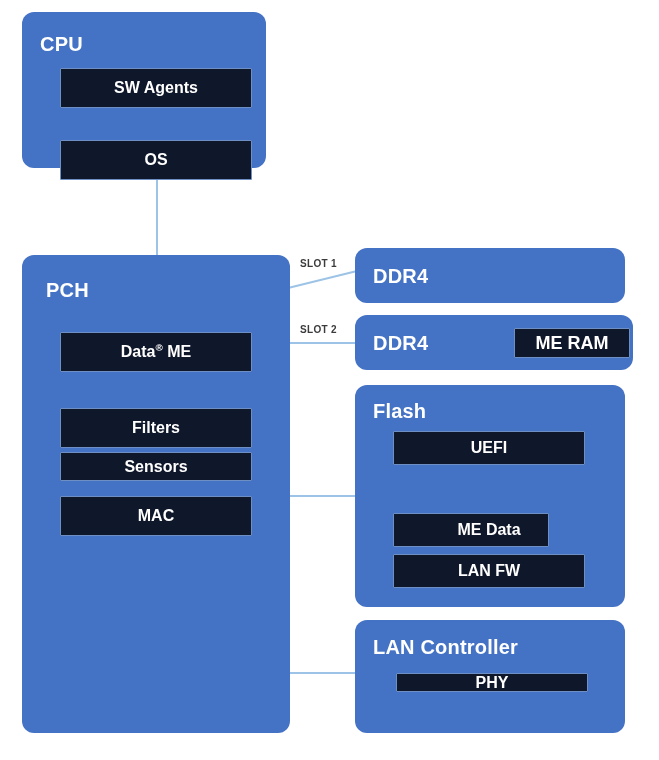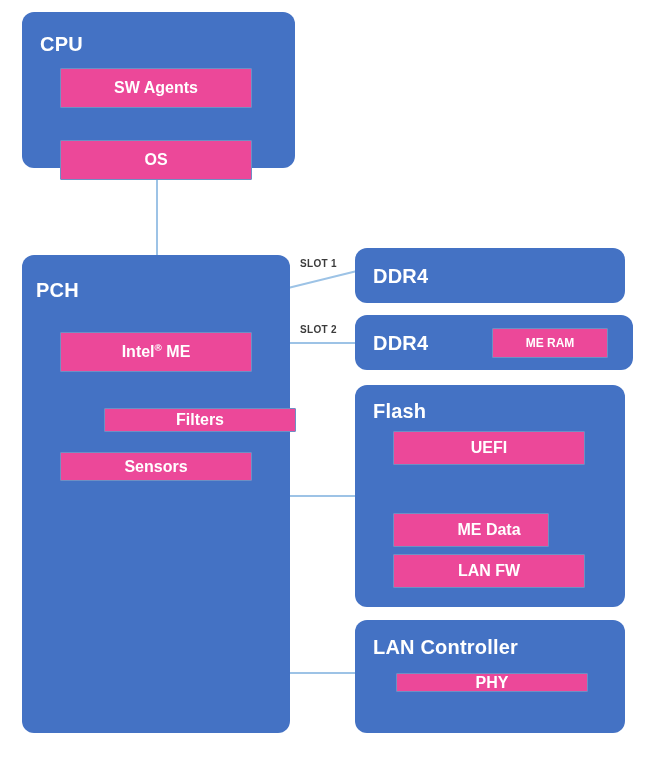--- a/index.html
+++ b/index.html
@@ -30,34 +30,35 @@
     color: #ffffff;
     font-weight: bold;
     font-size: 20px;
     line-height: 1;
     letter-spacing: 0.2px;
     white-space: nowrap;
   }
   
   .sub {
     position: absolute;
-    background: #ec4899;
+    background: #0f172a;
     border: 1px solid #6E8FC4;
     box-sizing: border-box;
     display: flex;
     align-items: center;
     justify-content: center;
     color: #ffffff;
     font-weight: bold;
     font-size: 16px;
     border-radius: 1px;
     white-space: nowrap;
   }
   .sub.small {
-    font-size: 12px;
+    font-size: 18px;
+    margin-left: 22px;
   }
   
   .conn {
     position: absolute;
     background: #9DC3E6;
   }
   .conn-v { width: 2px; }
   .conn-h { height: 2px; }
   .conn-svg {
     position: absolute;
@@ -92,39 +93,40 @@
   <div class="conn conn-h" style="left:288px; top:342px; width:70px;"></div>
 
   <div class="conn conn-h" style="left:288px; top:495px; width:70px;"></div>
 
   <div class="conn conn-h" style="left:288px; top:672px; width:70px;"></div>
 
   <div class="slot-label" style="left:300px; top:258px;">SLOT 1</div>
 
   <div class="slot-label" style="left:300px; top:324px;">SLOT 2</div>
 
-  <div class="block" style="left:22px; top:12px; width:273px; height:156px;">
+  <div class="block" style="left:22px; top:12px; width:244px; height:156px;">
     <div class="block-title" style="left:18px; top:22px;">CPU</div>
 
     <div class="sub" style="left:38px; top:56px; width:192px; height:40px;">SW Agents</div>
 
     <div class="sub" style="left:38px; top:100px; width:192px; height:40px;margin-top:28px;">OS</div>
   </div>
 
   <div class="block" style="left:22px; top:255px; width:268px; height:478px;">
-    <div class="block-title" style="left:14px; top:25px;">PCH</div>
+    <div class="block-title" style="left:24px; top:25px;">PCH</div>
 
     <div class="sub" style="left:38px; top:77px; width:192px; height:40px;">
-      <span><span>Intel</span><sup>®</sup><span> ME</span></span>
+      <span><span>Data</span><sup>®</sup><span> ME</span></span>
     </div>
 
-    <div class="sub" style="left:38px; top:153px; width:192px; height:24px;margin-left:44px;">Filters</div>
+    <div class="sub" style="left:38px; top:153px; width:192px; height:40px;">Filters</div>
 
     <div class="sub" style="left:38px; top:197px; width:192px; height:29px;">Sensors</div>
 
+    <div class="sub" style="left:38px; top:241px; width:192px; height:40px;">MAC</div>
   </div>
 
   <div class="block" style="left:355px; top:248px; width:270px; height:55px;">
     <div class="block-title" style="left:18px; top:18px;">DDR4</div>
   </div>
 
   <div class="block" style="left:355px; top:315px; width:278px; height:55px;">
     <div class="block-title" style="left:18px; top:18px;">DDR4</div>
 
     <div class="sub small" style="left:137px; top:13px; width:116px; height:30px;">ME RAM</div>

